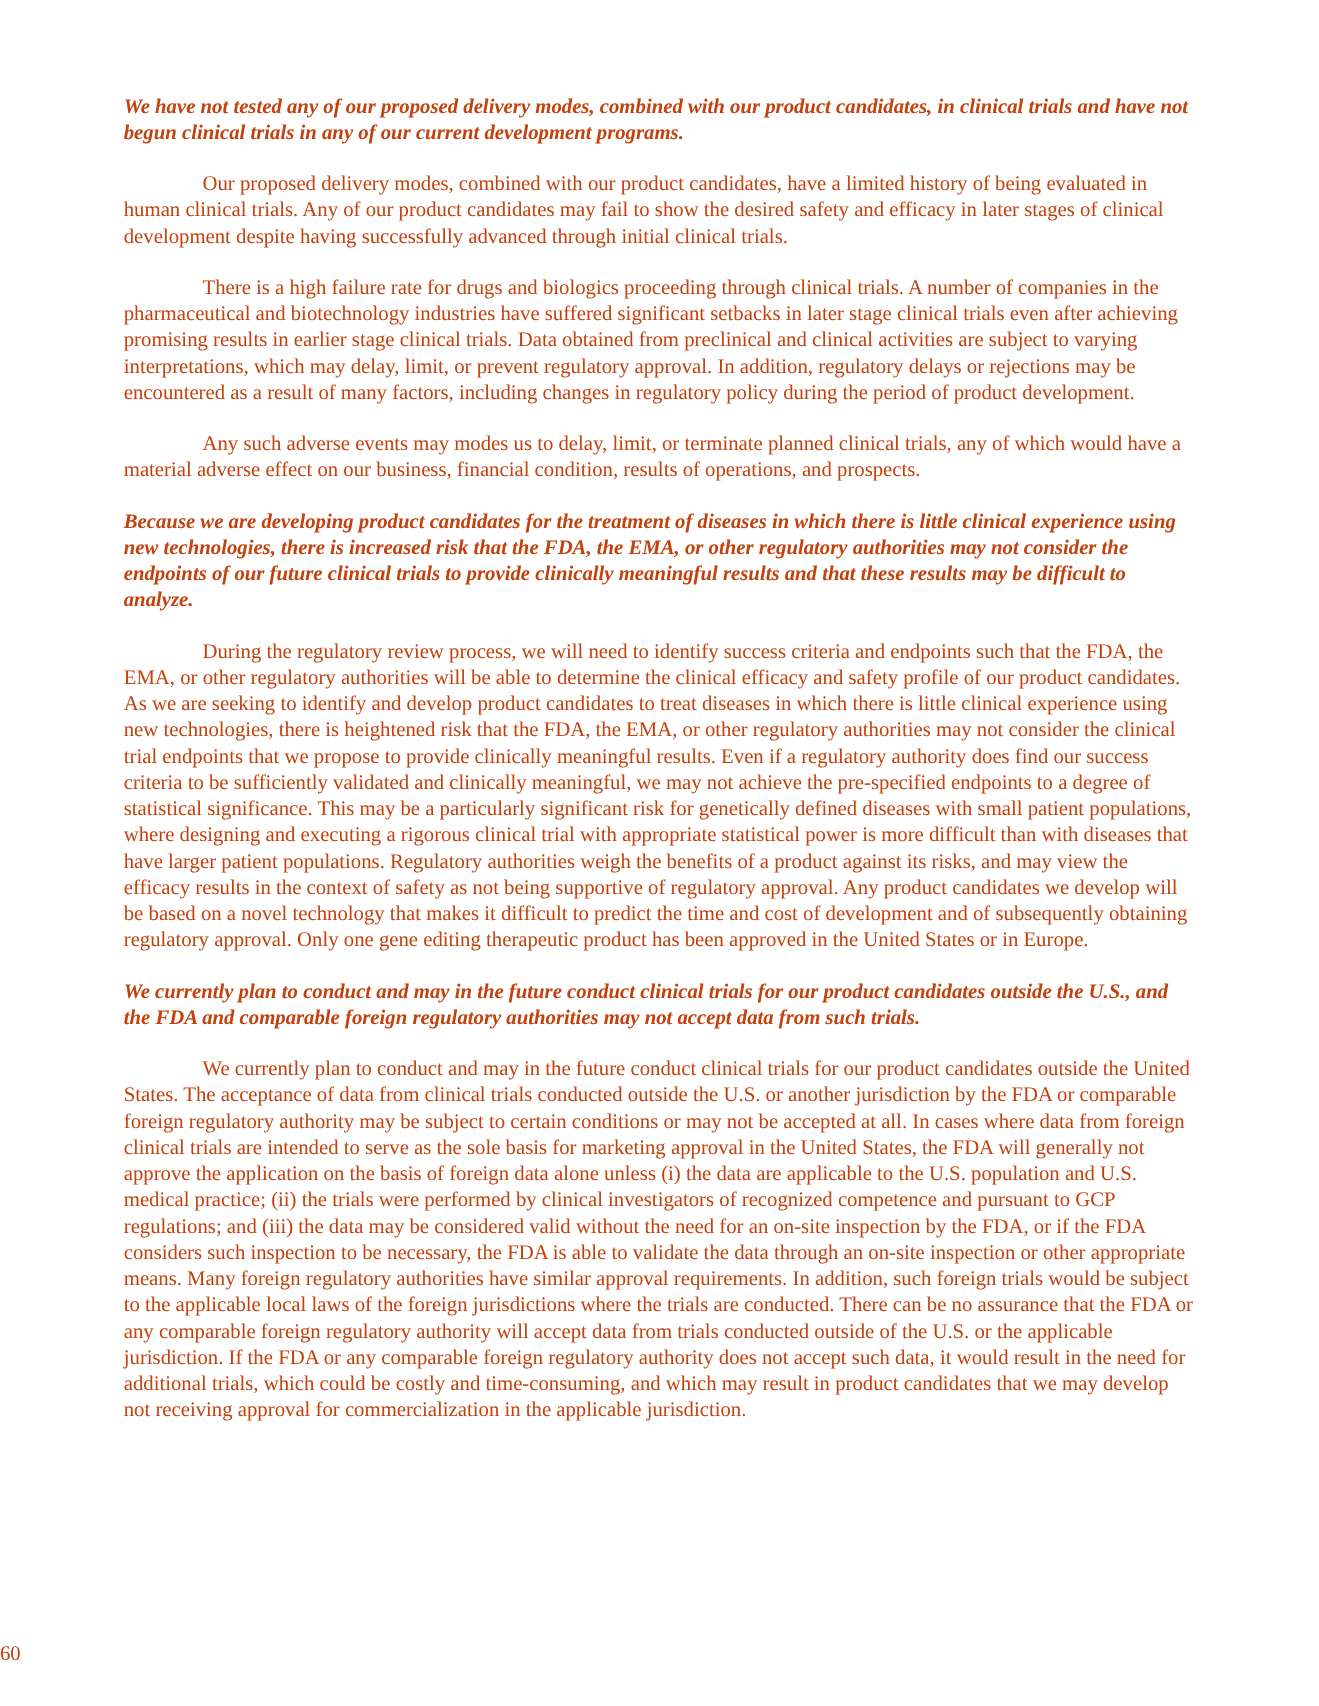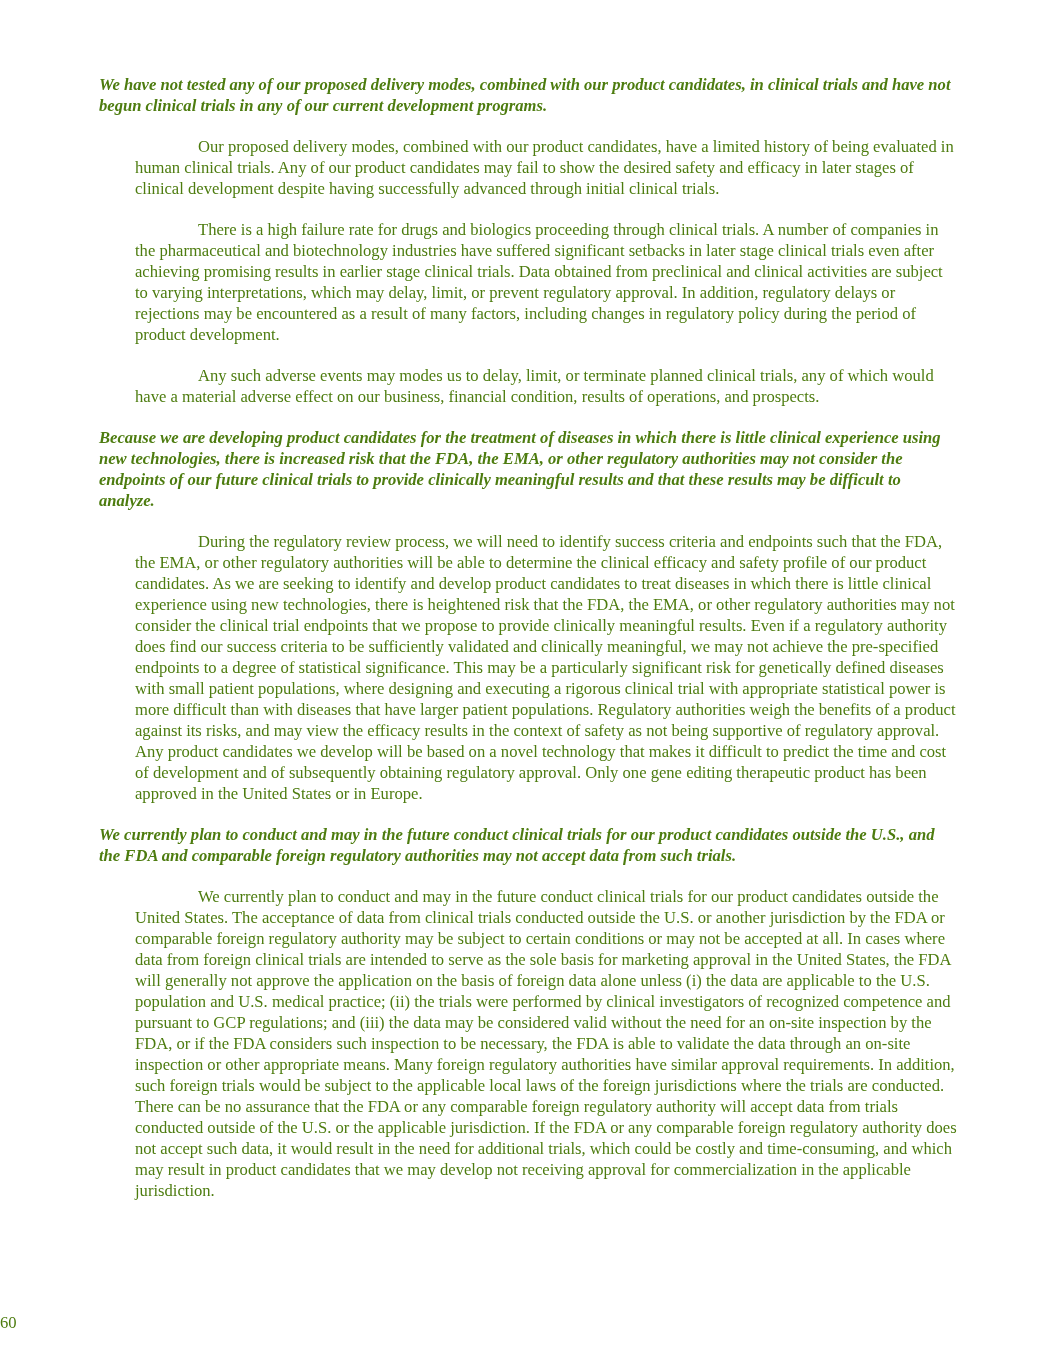--- a/index.html
+++ b/index.html
@@ -6,42 +6,41 @@
     margin: 0;
     padding: 0;
     background: #ffffff;
   }
   .page {
     position: relative;
     width: 1055px;
     height: 1365px;
     background: #ffffff;
     font-family: "Liberation Serif", serif;
-    color: #4d7c0f;
+    color: #c2410c;
     overflow: hidden;
   }
   .content {
     position: absolute;
     left: 99px;
     top: 74px;
     width: 858px;
   }
   .block {
     font-size: 16.6px;
     line-height: 21px;
     margin: 0 0 20px 0;
     text-align: left;
   }
   .heading {
     font-weight: bold;
     font-style: italic;
   }
   .para {
     text-indent: 63px;
-    margin-left: 36px;
   }
   .page-number {
     position: absolute;
     left: 0;
     bottom: 32px;
     width: 100%;
     font-size: 16.6px;
     line-height: 21px;
   }
 </style>

